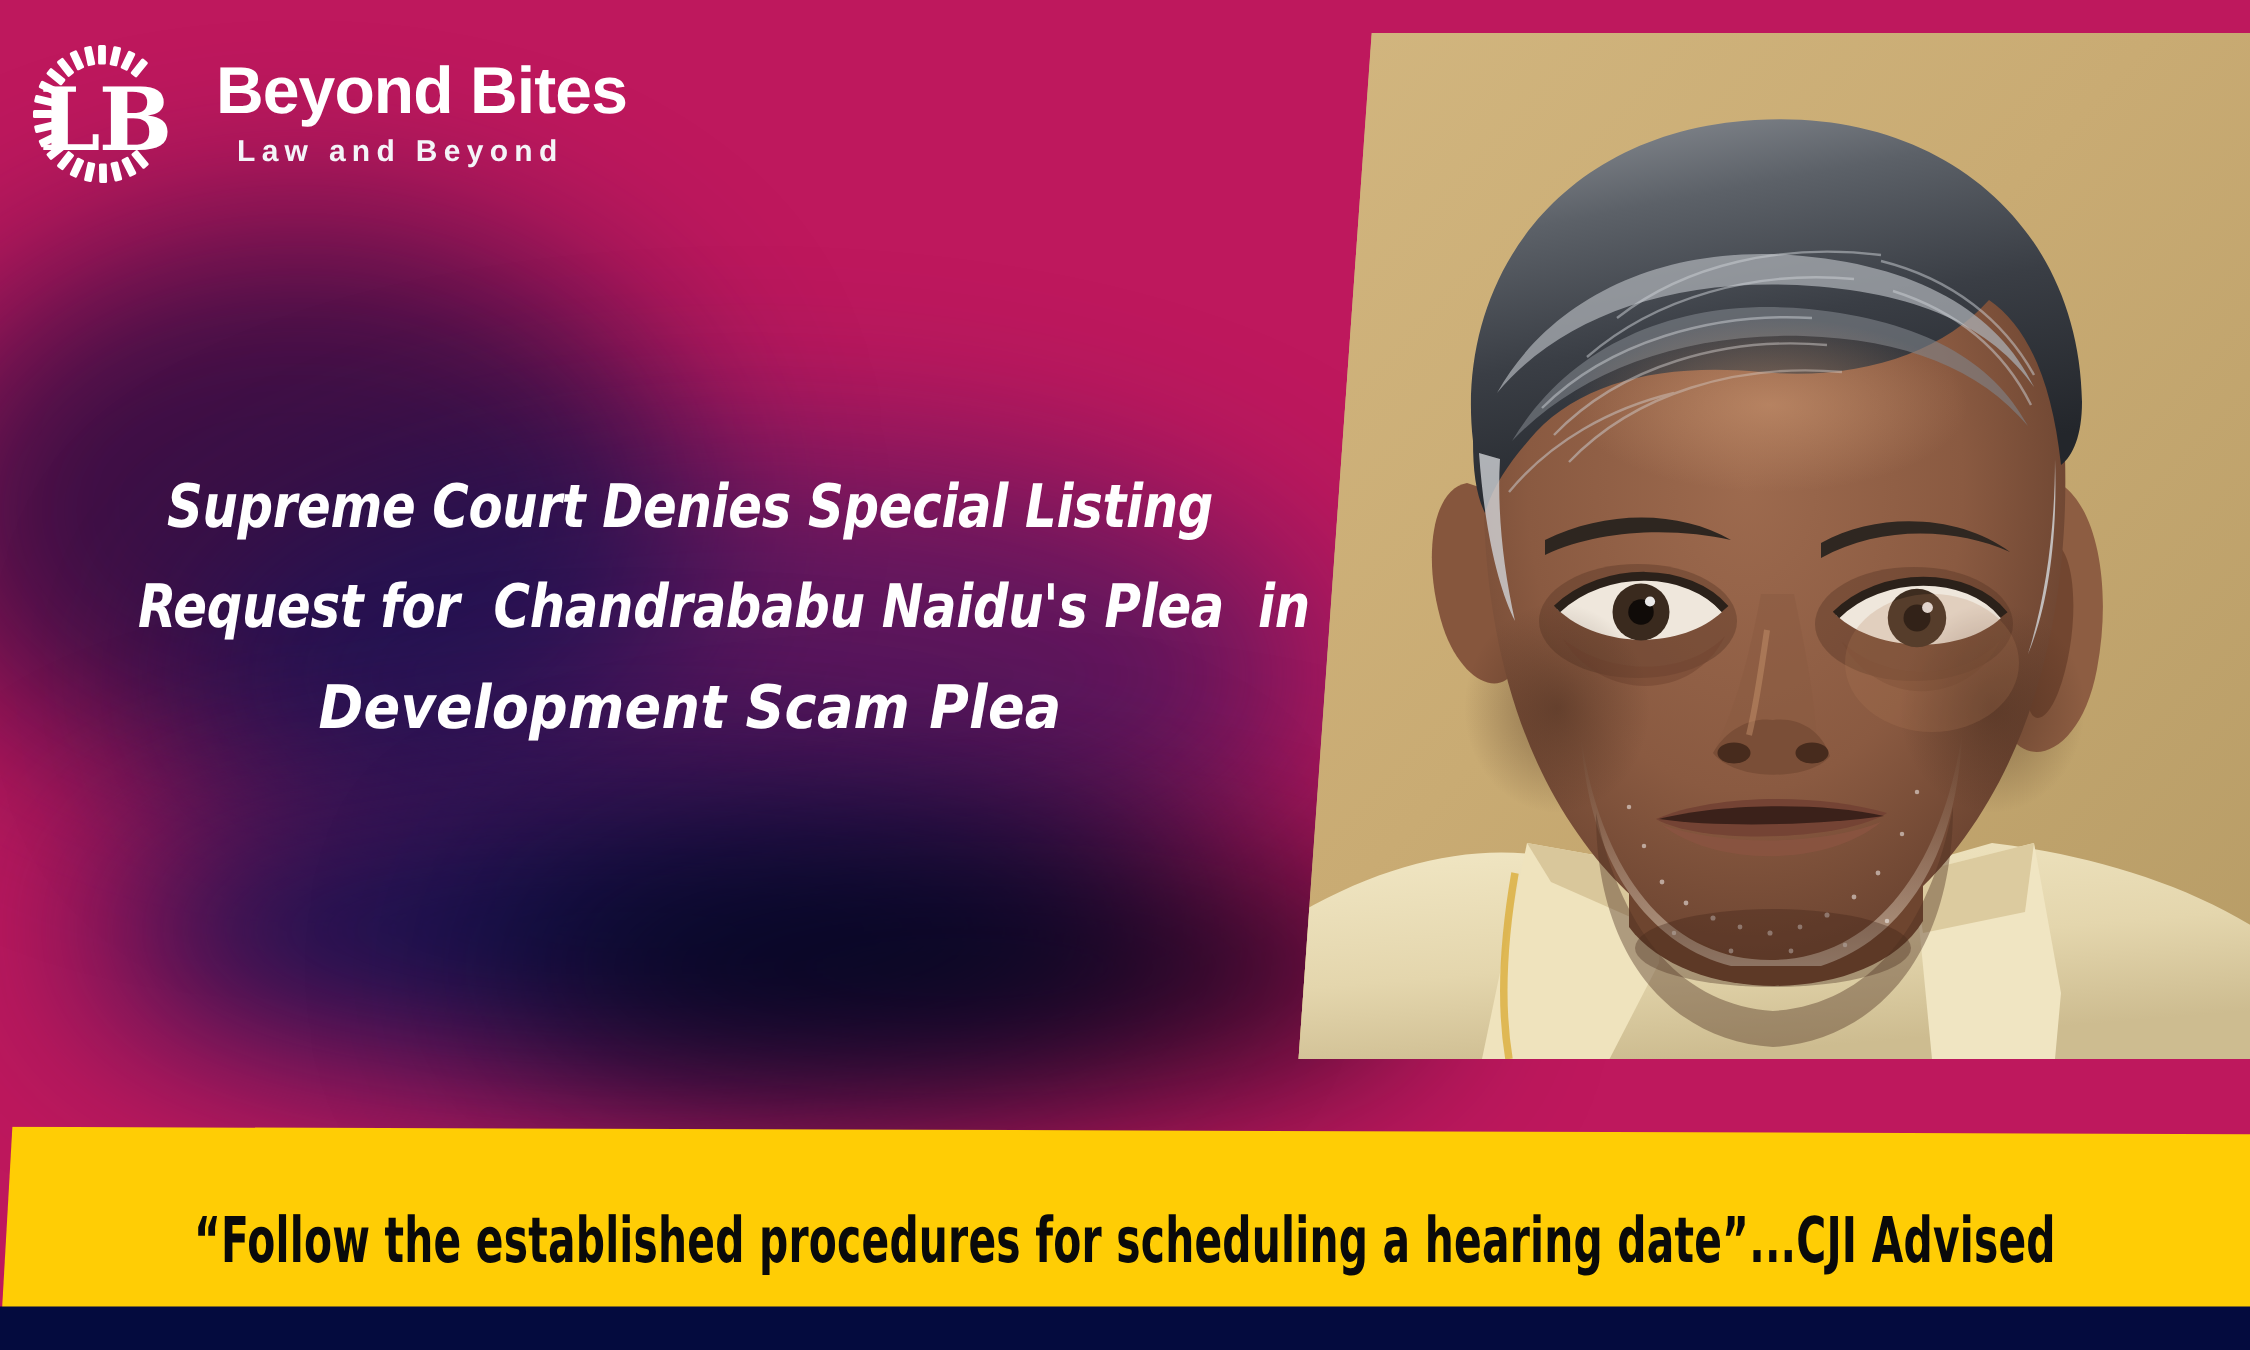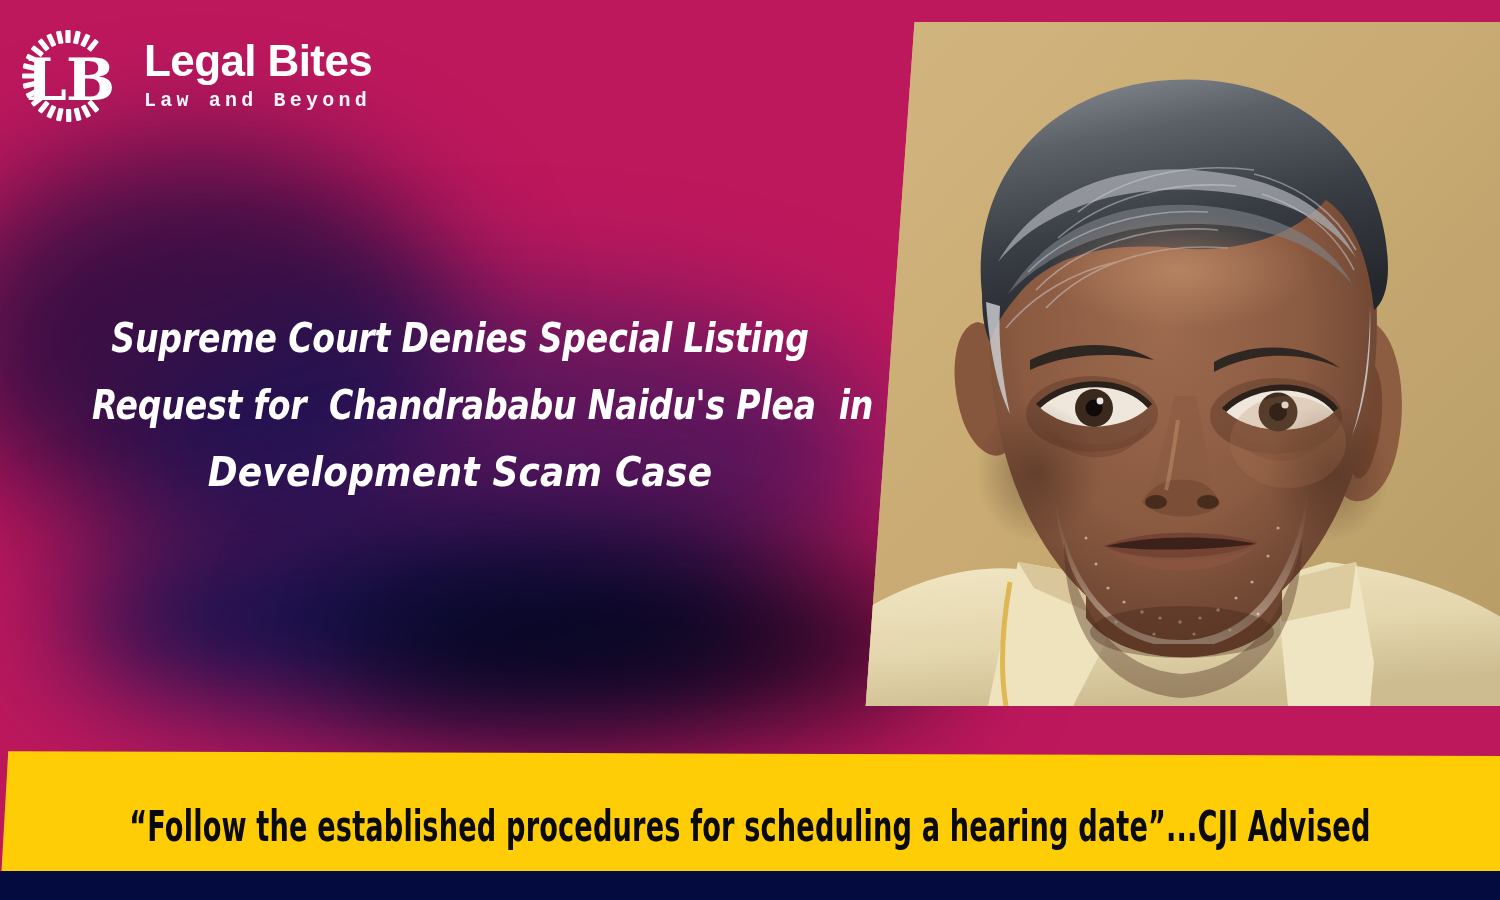--- a/index.html
+++ b/index.html
@@ -39,27 +39,28 @@
   #logo-words { padding-top:2px; }
   #brand-name {
     font-family:"Liberation Sans", sans-serif;
     font-weight:bold;
     font-size:44px;
     line-height:46px;
     letter-spacing:-0.6px;
     color:#ffffff;
   }
   #brand-tagline {
-    font-family:Liberation Mono, monospace;
+    font-family:Liberation Sans, sans-serif;
     font-weight:bold;
     font-size:20px;
     line-height:30px;
     letter-spacing:4.2px;
     color:#f4f4f8;
     margin-top:2px;
+    margin-left:14px;
   }
 
   
   #portrait {
     position:absolute;
     left:858px; top:22px;
     width:642px; height:684px;
     
     clip-path:polygon(8.8% 0%, 100% 0%, 100% 100%, 1.2% 100%);
     background:#c8ab74;
@@ -162,21 +163,21 @@
             <rect x="-2.6" y="-46" width="5.2" height="13" rx="1" transform="rotate(335)"></rect>
             <rect x="-2.6" y="-46" width="5.2" height="13" rx="1" transform="rotate(348)"></rect>
           </g>
 
           <text x="54" y="80" text-anchor="middle" font-family="'DejaVu Serif','Liberation Serif',serif" font-weight="bold" font-size="58" letter-spacing="-1">LB</text>
         </g>
       </svg>
     </div>
 
     <div id="logo-words">
-      <div id="brand-name">Legal Bites</div>
+      <div id="brand-name">Beyond Bites</div>
       <div id="brand-tagline">Law and Beyond</div>
     </div>
   </div>
 
   <div id="portrait">
     <svg viewBox="0 0 642 684" xmlns="http://www.w3.org/2000/svg" preserveAspectRatio="none">
       <defs>
         <linearGradient id="bgTan" x1="0" y1="0" x2="1" y2="1">
           <stop offset="0%" stop-color="#d2b67f"></stop>
           <stop offset="45%" stop-color="#c9ab73"></stop>
@@ -337,21 +338,21 @@
       <ellipse cx="324" cy="610" rx="92" ry="26" fill="#3e2317" opacity=".35"></ellipse>
 
       <path d="M206 520 C224 604 266 648 324 652 C386 648 428 600 444 516
                C444 618 390 672 324 676 C258 672 206 618 206 520 Z" fill="#4e2f20" opacity=".4"></path>
     </svg>
   </div>
 
   <div id="headline">
     <div class="hl-line">Supreme Court Denies Special Listing</div>
     <div class="hl-line">Request for  Chandrababu Naidu's Plea  in</div>
-    <div class="hl-line wide">Development Scam Case</div>
+    <div class="hl-line wide">Development Scam Plea</div>
   </div>
 
   <div id="quote-band">
     <div id="quote-text">“Follow the established procedures for scheduling a hearing date”...CJI Advised</div>
   </div>
 
   <div id="bottom-strip"></div>
 
 </div>
 

